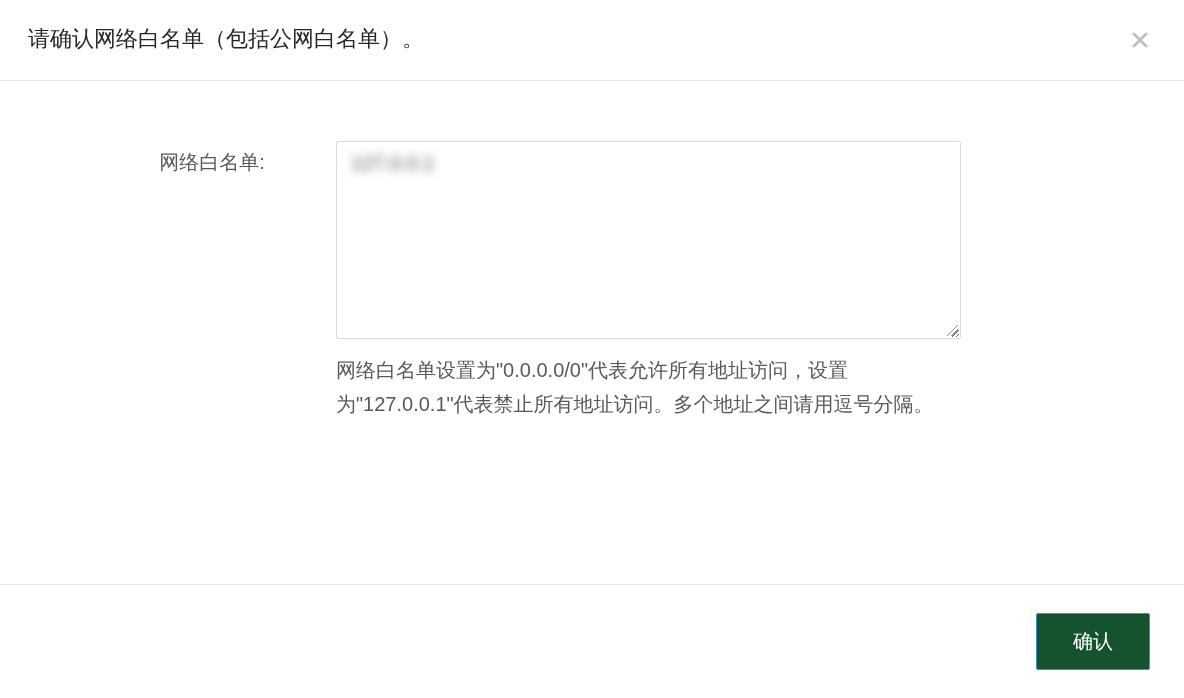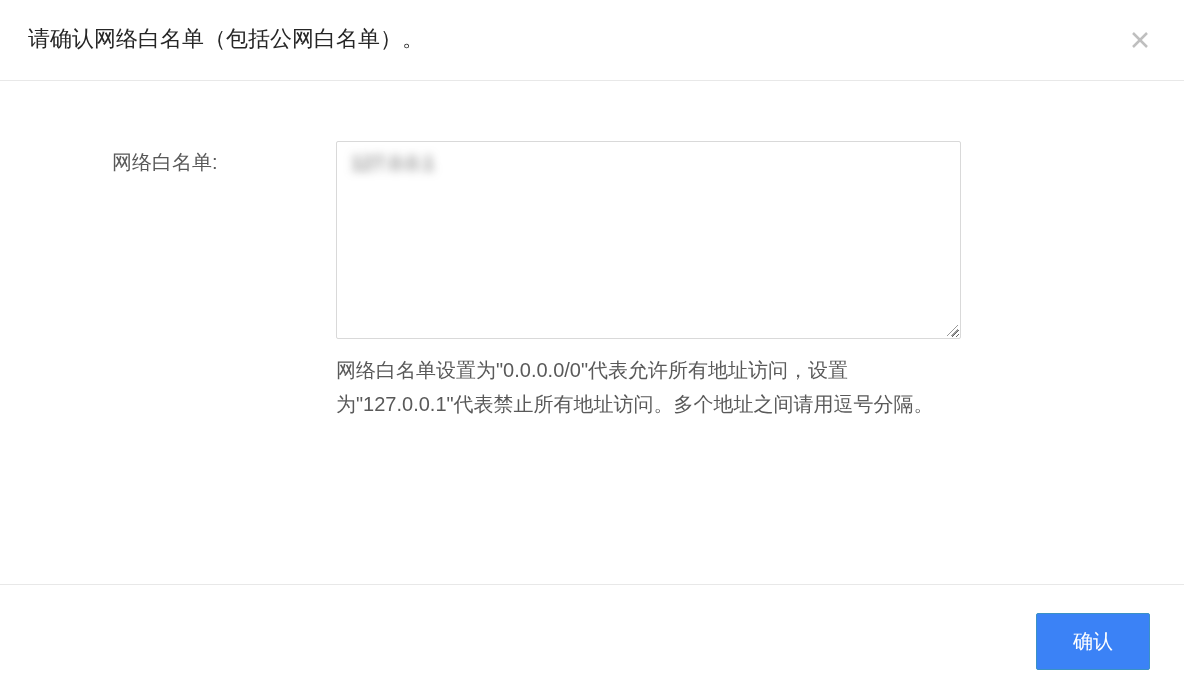--- a/index.html
+++ b/index.html
@@ -60,21 +60,21 @@
     
     .form-row {
       display: flex;
       gap: 24px;
       max-width: 960px;
       margin: 0 auto;
     }
     
     .form-label {
       width: 200px;
-      text-align: left;
+      text-align: center;
       font-size: 20px;
       color: #595959;
       padding-top: 8px;
       flex-shrink: 0;
     }
     
     .form-content {
       flex: 1;
       max-width: 625px;
     }
@@ -110,21 +110,21 @@
     .btn {
       padding: 14px 36px;
       font-size: 20px;
       border-radius: 2px;
       cursor: pointer;
       font-family: inherit;
       border: 1px solid transparent;
     }
     
     .btn-primary {
-      background: #3b82f6;
+      background: #14532d;
       color: #ffffff;
       border-color: #3a92c5;
     }
     
     .btn-default {
       background: #ffffff;
       color: #595959;
       border-color: #d9d9d9;
     }
     

